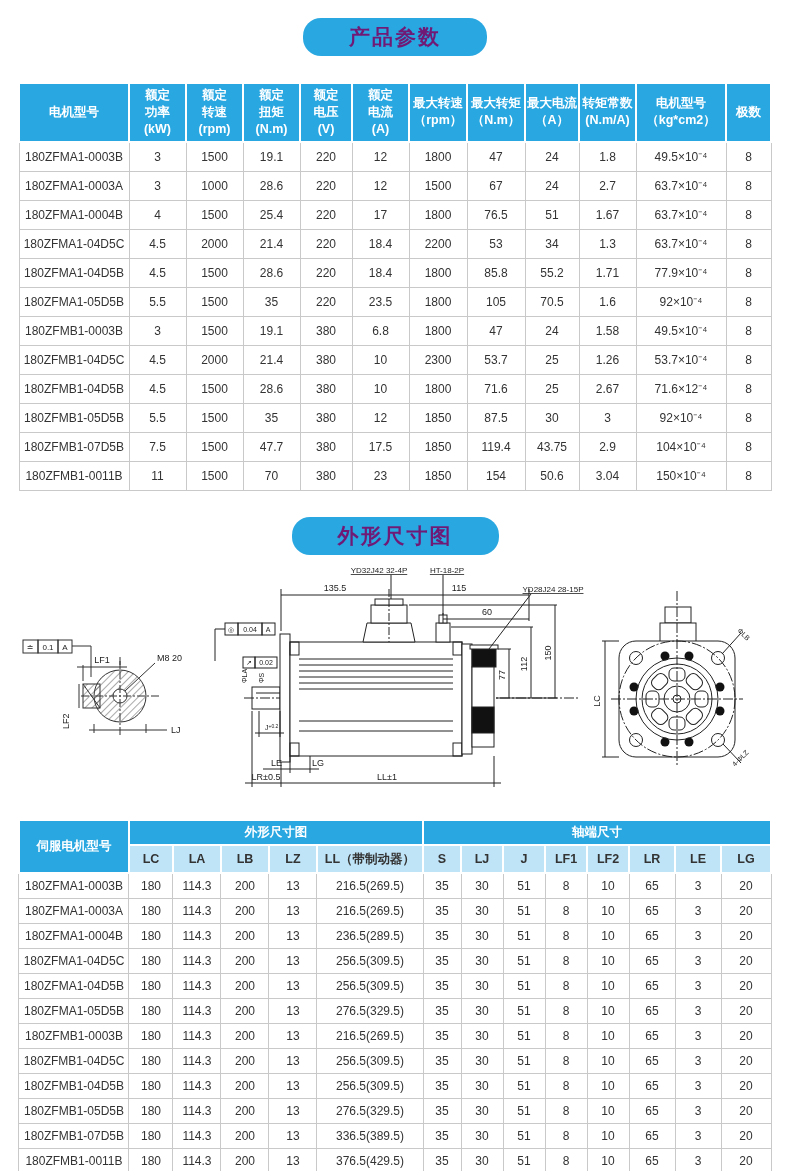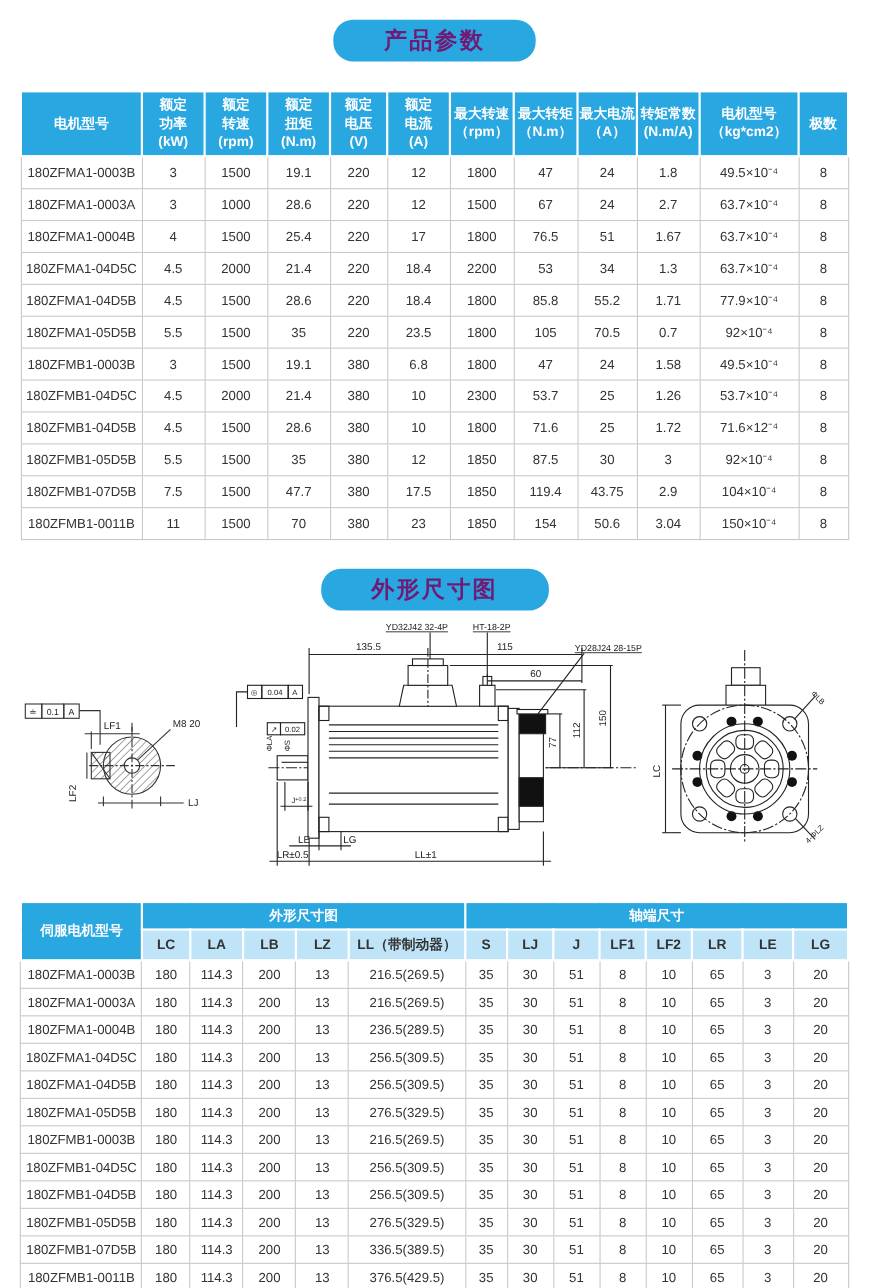--- a/index.html
+++ b/index.html
@@ -148,21 +148,21 @@
         <tr>
           <td>180ZFMA1-05D5B</td>
           <td>5.5</td>
           <td>1500</td>
           <td>35</td>
           <td>220</td>
           <td>23.5</td>
           <td>1800</td>
           <td>105</td>
           <td>70.5</td>
-          <td>0.7</td>
+          <td>1.6</td>
           <td>92×10⁻⁴</td>
           <td>8</td>
         </tr>
         <tr>
           <td>180ZFMB1-0003B</td>
           <td>3</td>
           <td>1500</td>
           <td>19.1</td>
           <td>380</td>
           <td>6.8</td>
@@ -190,21 +190,21 @@
         <tr>
           <td>180ZFMB1-04D5B</td>
           <td>4.5</td>
           <td>1500</td>
           <td>28.6</td>
           <td>380</td>
           <td>10</td>
           <td>1800</td>
           <td>71.6</td>
           <td>25</td>
-          <td>1.72</td>
+          <td>2.67</td>
           <td>71.6×12⁻⁴</td>
           <td>8</td>
         </tr>
         <tr>
           <td>180ZFMB1-05D5B</td>
           <td>5.5</td>
           <td>1500</td>
           <td>35</td>
           <td>380</td>
           <td>12</td>

